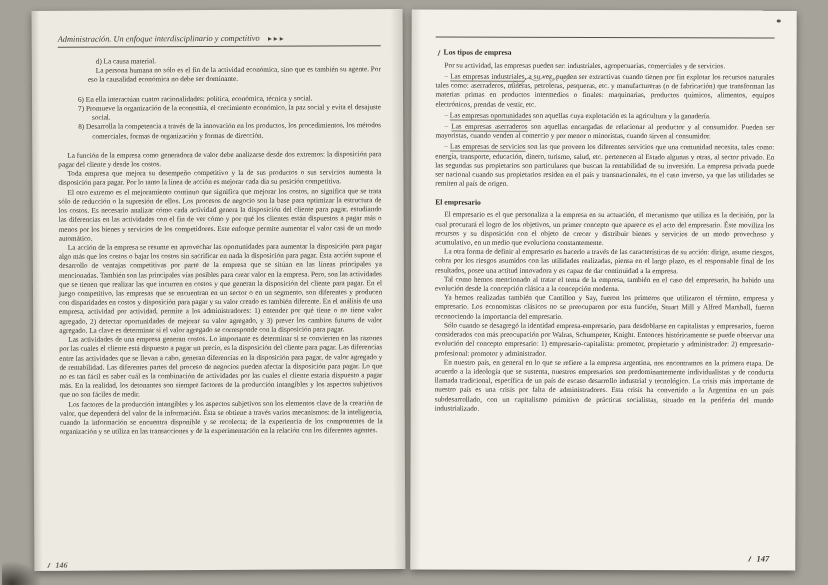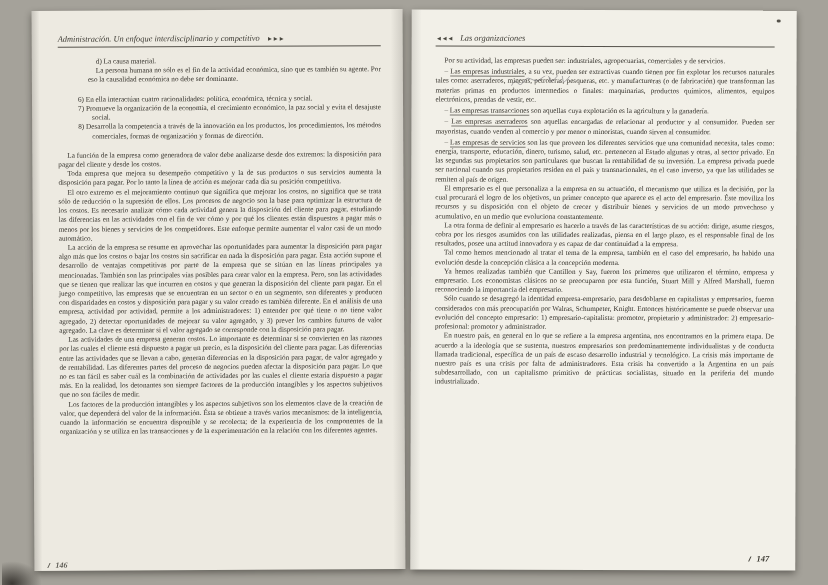--- a/index.html
+++ b/index.html
@@ -81,31 +81,29 @@
           <p class="para">Los factores de la producción intangibles y los aspectos subjetivos son los elementos clave de la creación de valor, que dependerá del valor de la información. Ésta se obtiene a través varios mecanismos: de la inteligencia, cuando la información se encuentra disponible y se recolecta; de la experiencia de los componentes de la organización y se utiliza en las transacciones y de la experimentación en la relación con los diferentes agentes.</p>
         </div>
     </div>
     <div class="pagenum pagenum-left">
       <span class="pn-mark"></span><span>146</span>
     </div>
   </div>
 
   <div class="page right">
     <div class="page-inner">
-      <div class="running-row">
-        <span class="marks">◄◄◄</span>
-        <span>Las organizaciones</span>
-      </div>
       <div class="head-rule"></div>
       <div class="body-text">
+          <div class="sec-heading"><span class="tick"></span>Los tipos de empresa</div>
           <p class="para">Por su actividad, las empresas pueden ser: industriales, agropecuarias, comerciales y de servicios.</p>
           <p class="bullet-item"><span class="bmarker">– </span><span class="lead u">Las empresas industriales</span>, a su vez, pueden ser extractivas cuando tienen por fin explotar los recursos naturales tales como: aserraderos, mineras, petroleras, pesqueras, etc. y manufactureras (o de fabricación) que transforman las materias primas en productos intermedios o finales: maquinarias, productos químicos, alimentos, equipos electrónicos, prendas de vestir, etc.</p>
-          <p class="bullet-item"><span class="bmarker">– </span><span class="lead u">Las empresas transacciones</span> son aquellas cuya explotación es la agricultura y la ganadería.</p>
+          <p class="bullet-item"><span class="bmarker">– </span><span class="lead u">Las empresas oportunidades</span> son aquellas cuya explotación es la agricultura y la ganadería.</p>
           <p class="bullet-item"><span class="bmarker">– </span><span class="lead u">Las empresas aserraderos</span> son aquellas encargadas de relacionar al productor y al consumidor. Pueden ser mayoristas, cuando venden al comercio y por menor o minoristas, cuando sirven al consumidor.</p>
           <p class="bullet-item"><span class="bmarker">– </span><span class="lead u">Las empresas de servicios</span> son las que proveen los diferentes servicios que una comunidad necesita, tales como: energía, transporte, educación, dinero, turismo, salud, etc. pertenecen al Estado algunas y otras, al sector privado. En las segundas sus propietarios son particulares que buscan la rentabilidad de su inversión. La empresa privada puede ser nacional cuando sus propietarios residen en el país y transnacionales, en el caso inverso, ya que las utilidades se remiten al país de origen.</p>
+          <div class="sec-heading">El empresario</div>
           <p class="para">El empresario es el que personaliza a la empresa en su actuación, el mecanismo que utiliza es la decisión, por la cual procurará el logro de los objetivos, un primer concepto que aparece es el acto del empresario. Éste moviliza los recursos y su disposición con el objeto de crecer y distribuir bienes y servicios de un modo provechoso y acumulativo, en un medio que evoluciona constantemente.</p>
           <p class="para">La otra forma de definir al empresario es hacerlo a través de las características de su acción: dirige, asume riesgos, cobra por los riesgos asumidos con las utilidades realizadas, piensa en el largo plazo, es el responsable final de los resultados, posee una actitud innovadora y es capaz de dar continuidad a la empresa.</p>
           <p class="para">Tal como hemos mencionado al tratar el tema de la empresa, también en el caso del empresario, ha habido una evolución desde la concepción clásica a la concepción moderna.</p>
           <p class="para">Ya hemos realizadas también que Cantillon y Say, fueron los primeros que utilizaron el término, empresa y empresario. Los economistas clásicos no se preocuparon por esta función, Stuart Mill y Alfred Marshall, fueron reconociendo la importancia del empresario.</p>
           <p class="para">Sólo cuando se desagregó la identidad empresa-empresario, para desdoblarse en capitalistas y empresarios, fueron considerados con más preocupación por Walras, Schumpeter, Knight. Entonces históricamente se puede observar una evolución del concepto empresario: 1) empresario-capitalista: promotor, propietario y administrador: 2) empresario-profesional: promotor y administrador.</p>
           <p class="para">En nuestro país, en general en lo que se refiere a la empresa argentina, nos encontramos en la primera etapa. De acuerdo a la ideología que se sustenta, nuestros empresarios son predominantemente individualistas y de conducta llamada tradicional, específica de un país de escaso desarrollo industrial y tecnológico. La crisis más importante de nuestro país es una crisis por falta de administradores. Esta crisis ha convertido a la Argentina en un país subdesarrollado, con un capitalismo primitivo de prácticas socialistas, situado en la periferia del mundo industrializado.</p>
         </div>
     </div>
 
     <svg class="annot" width="66" height="14" viewBox="0 0 66 14">

